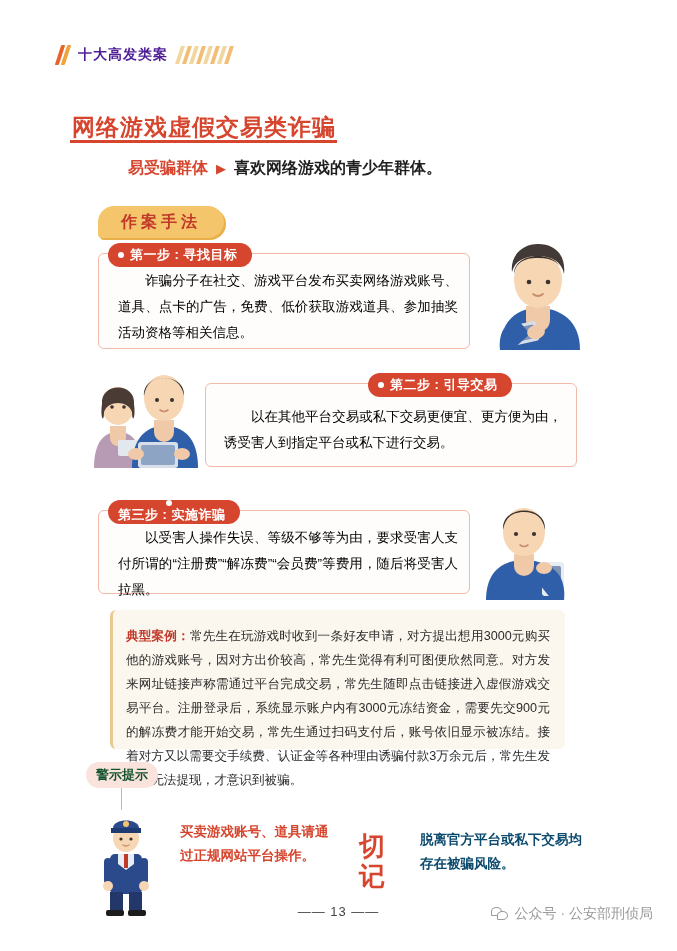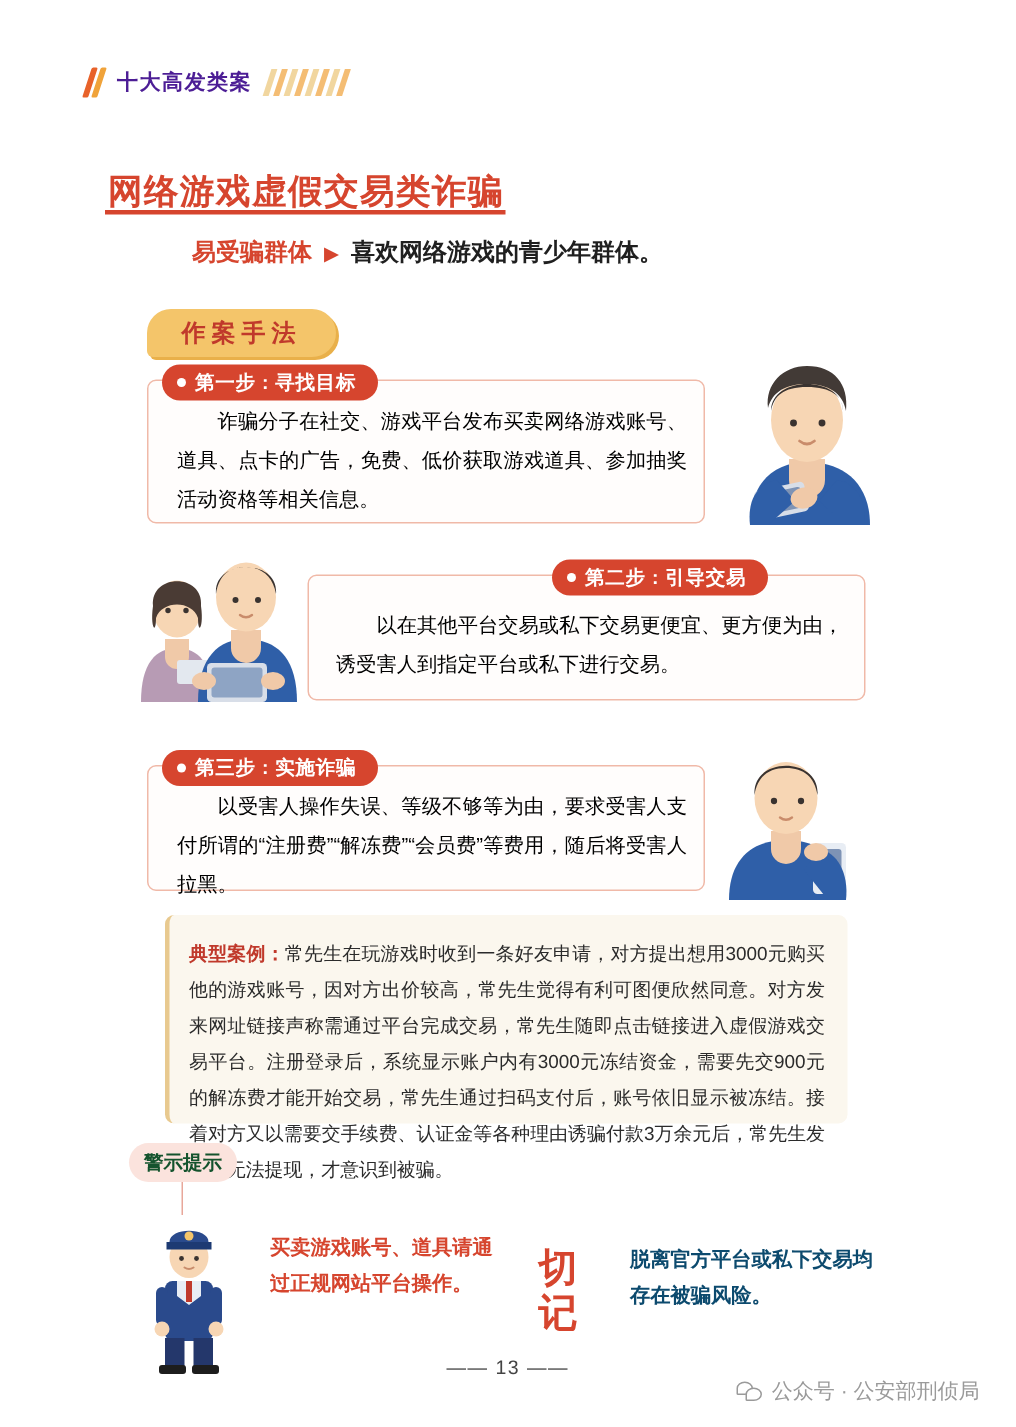--- a/index.html
+++ b/index.html
@@ -143,21 +143,21 @@
   #step1-tag { top: 243px; left: 108px; }
   #step1-text { top: 268px; left: 118px; width: 340px; text-indent: 27px; }
 
   
   #step2-box { top: 383px; left: 205px; width: 372px; height: 84px; }
   #step2-tag { top: 373px; left: 368px; }
   #step2-text { top: 404px; left: 224px; width: 338px; text-indent: 27px; }
 
   
   #step3-box { top: 510px; left: 98px; width: 372px; height: 84px; }
-  #step3-tag { top: 500px; left: 108px; }
+  #step3-tag { top: 500px; left: 108px; flex-direction: column; }
   #step3-text { top: 525px; left: 118px; width: 340px; text-indent: 27px; }
 
   
   .case-box {
     position: absolute;
     top: 610px; left: 110px;
     width: 455px; height: 139px;
     background: #fbf7ee;
     border-radius: 6px;
     border-left: 3px solid #e8c98f;
@@ -225,21 +225,21 @@
     bottom: 32px; left: 0; right: 0;
     text-align: center;
     font-size: 13px;
     color: #444;
     letter-spacing: 1px;
   }
 
   
   .footer-wm {
     position: absolute;
-    bottom: 14px; right: 24px;
+    bottom: 28px; right: 24px;
     display: flex; align-items: center;
     gap: 6px;
     color: #9a9a9a;
     font-size: 14px;
   }
   .wm-icon {
     width: 18px; height: 15px;
     position: relative;
   }
   .wm-icon i {

